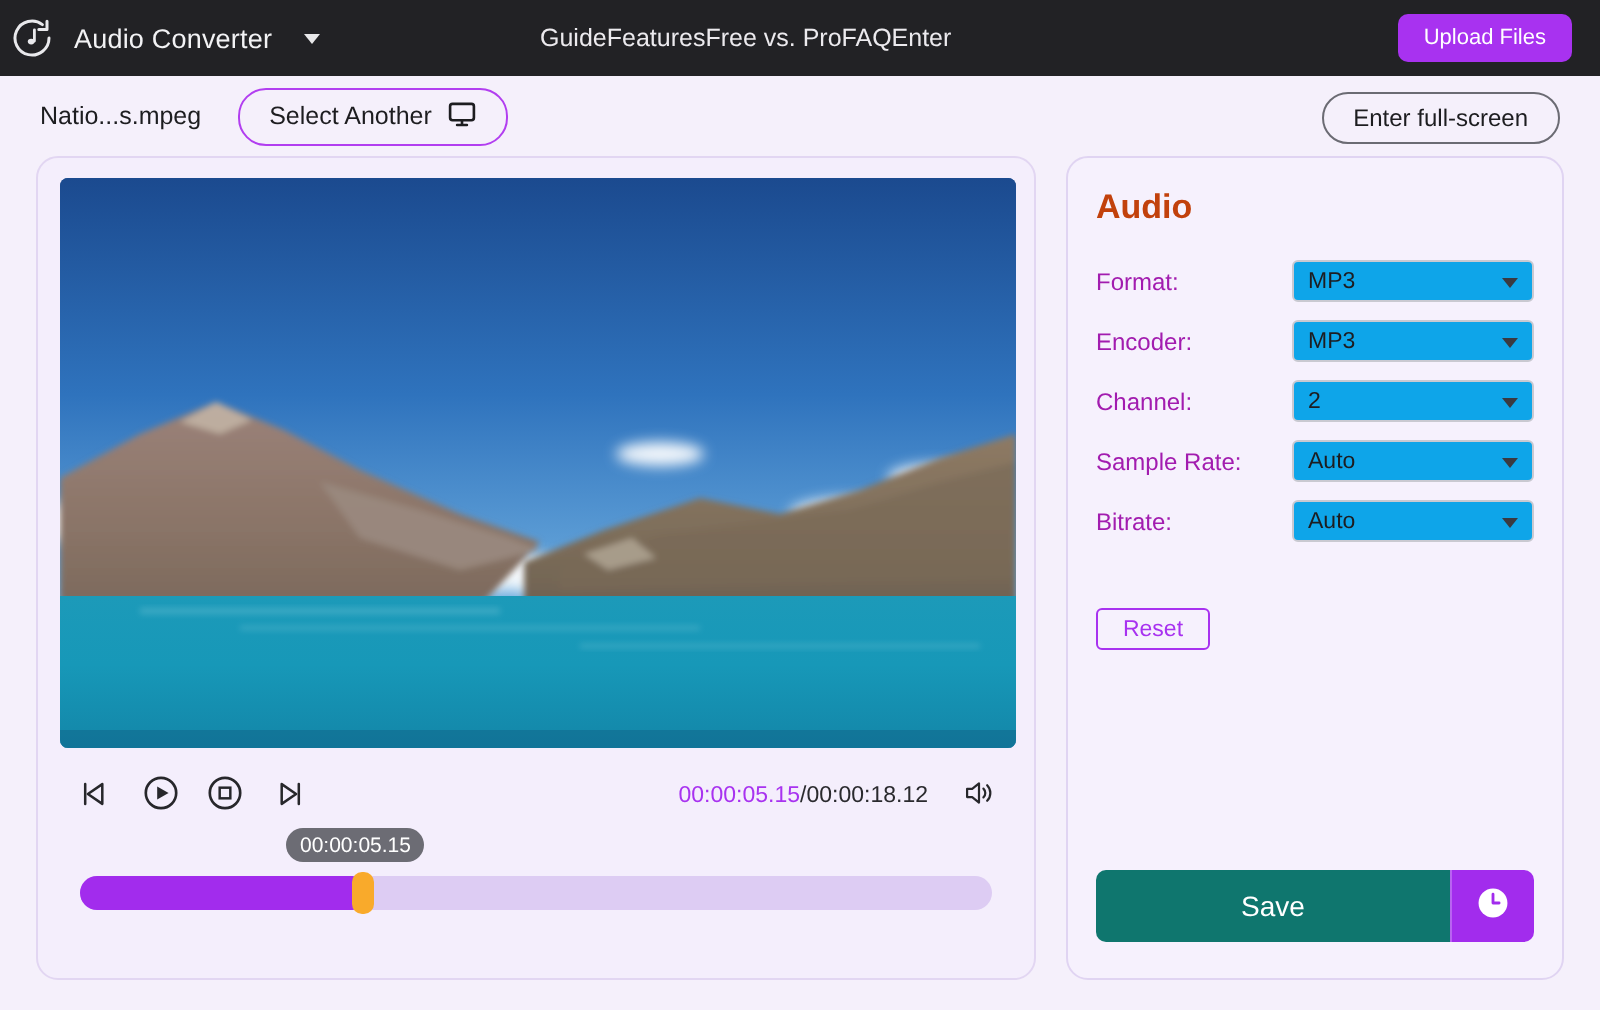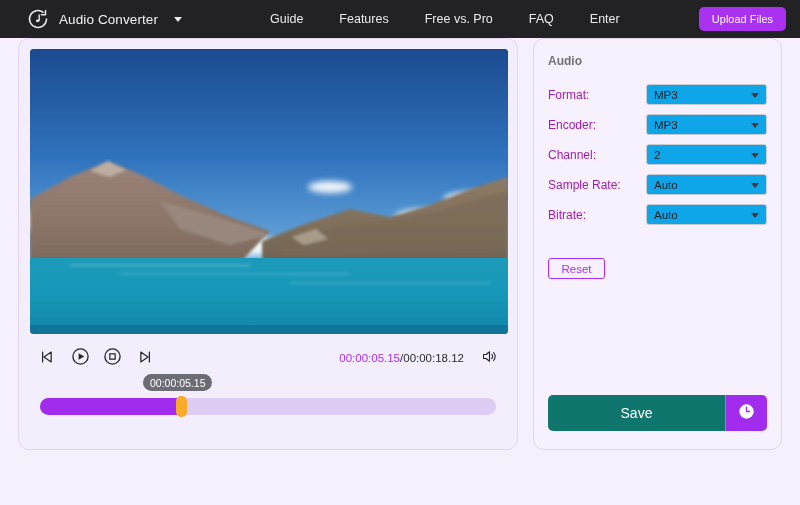--- a/index.html
+++ b/index.html
@@ -8,36 +8,36 @@
     font-family: "Liberation Sans", sans-serif;
     background: #f5f0fb;
     overflow: hidden;
   }
   .app { position: relative; width: 800px; height: 505px; background: #f5f0fb; }
 
   
   .topbar {
     height: 38px; background: #222225;
     display: flex; align-items: center;
-    padding: 0 26px; position: relative;
+    padding: 0 4px; position: relative;
   }
   .logo-wrap { display: flex; align-items: center; gap: 9px; }
   .logo-icon { width: 24px; height: 24px; display: block; }
   .brand {
     color: #f2f2f4; font-size: 13.5px; letter-spacing: .1px;
   }
   .caret-down {
     width: 0; height: 0; margin-left: 7px;
     border-left: 4.5px solid transparent;
     border-right: 4.5px solid transparent;
     border-top: 5px solid #e8e8ea;
   }
   .nav {
     position: absolute; left: 270px; top: 0; height: 38px;
-    display: flex; align-items: center; gap: 36px;
+    display: flex; align-items: center; 
   }
   .nav a {
     color: #eceaee; font-size: 12.5px; text-decoration: none; white-space: nowrap;
   }
   .upload-btn {
     position: absolute; right: 14px; top: 7px;
     background: #a832f0; color: #fff;
     font-size: 11px; padding: 6px 13px;
     border: none; border-radius: 5px; cursor: pointer;
     font-family: inherit;
@@ -130,21 +130,21 @@
   }
 
   
   .settings-card {
     width: 249px; height: 412px;
     background: #f6f1fd; border: 1px solid #e0d4f2;
     border-radius: 11px; padding: 15px 14px;
     position: relative;
   }
   .panel-title {
-    color: #737373; font-size: 12px; font-weight: bold;
+    color: #c2410c; font-size: 17px; font-weight: bold;
     margin-bottom: 16px;
   }
   .frow {
     display: flex; align-items: center; margin-bottom: 9px;
   }
   .flabel { width: 98px; font-size: 12px; color: #a21caf; }
   .select {
     flex: 1; height: 21px; background: #0ea5e9;
     border: 1px solid #c9c9d1; border-radius: 3px;
     display: flex; align-items: center;
@@ -204,20 +204,33 @@
       <a href="#">Guide</a>
       <a href="#">Features</a>
       <a href="#">Free vs. Pro</a>
       <a href="#">FAQ</a>
       <a href="#">Enter</a>
     </nav>
 
     <button class="upload-btn">Upload Files</button>
   </div>
 
+  <div class="filerow">
+    <span class="filename">Natio...s.mpeg</span>
+    <button class="select-another">
+      <span>Select Another</span>
+      <span>
+        <svg width="14" height="14" viewBox="0 0 16 16" fill="none">
+          <rect x="1.2" y="2.2" width="13.6" height="9.4" rx="1.4" stroke="#1d1d20" stroke-width="1.5"></rect>
+          <path d="M8 11.8v2.4M5.2 14.3h5.6" stroke="#1d1d20" stroke-width="1.5" stroke-linecap="round"></path>
+        </svg>
+      </span>
+    </button>
+    <button class="fullscreen-btn">Enter full-screen</button>
+  </div>
 
   <div class="content">
 
     <div class="player-card">
 
       <div class="video">
         <svg viewBox="0 0 478 285" preserveAspectRatio="none">
           <defs>
             <linearGradient id="sky" x1="0" y1="0" x2="0" y2="1">
               <stop offset="0%" stop-color="#1b4a8f"></stop>

